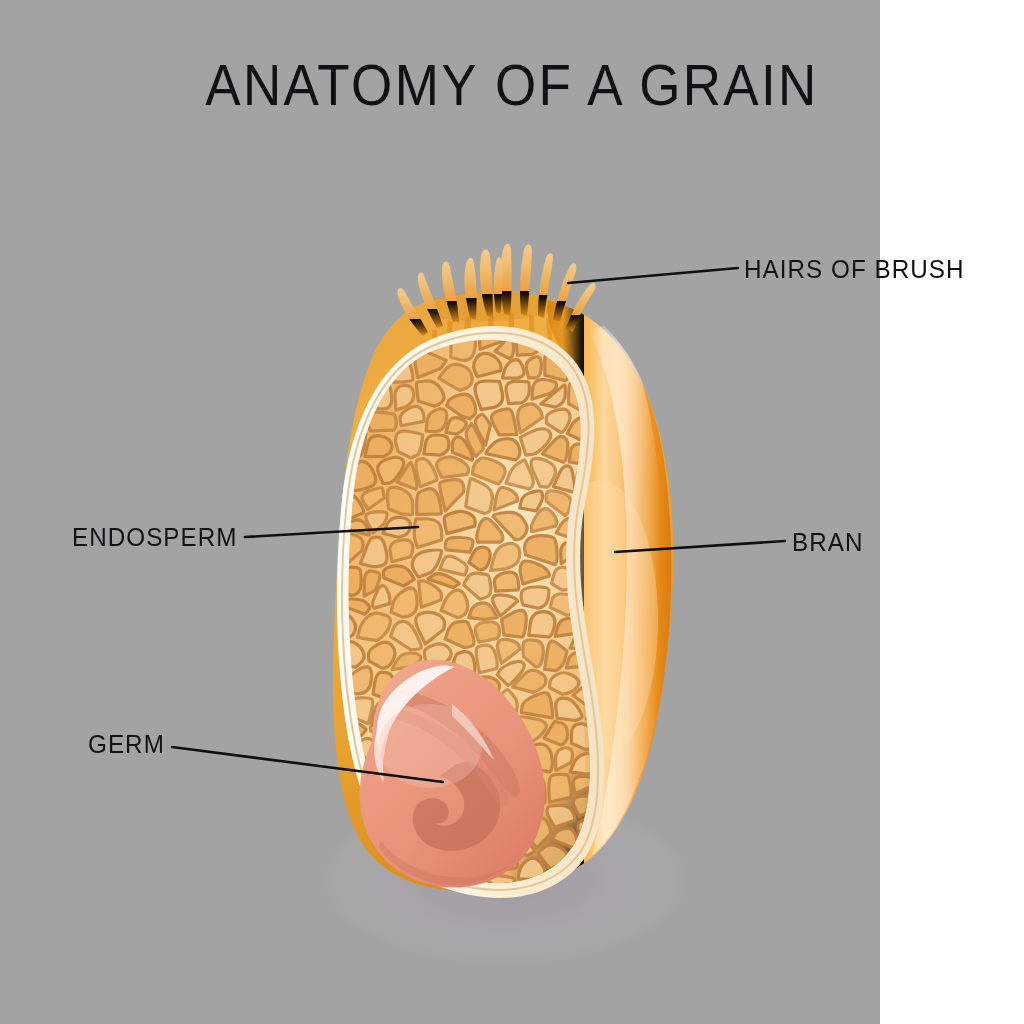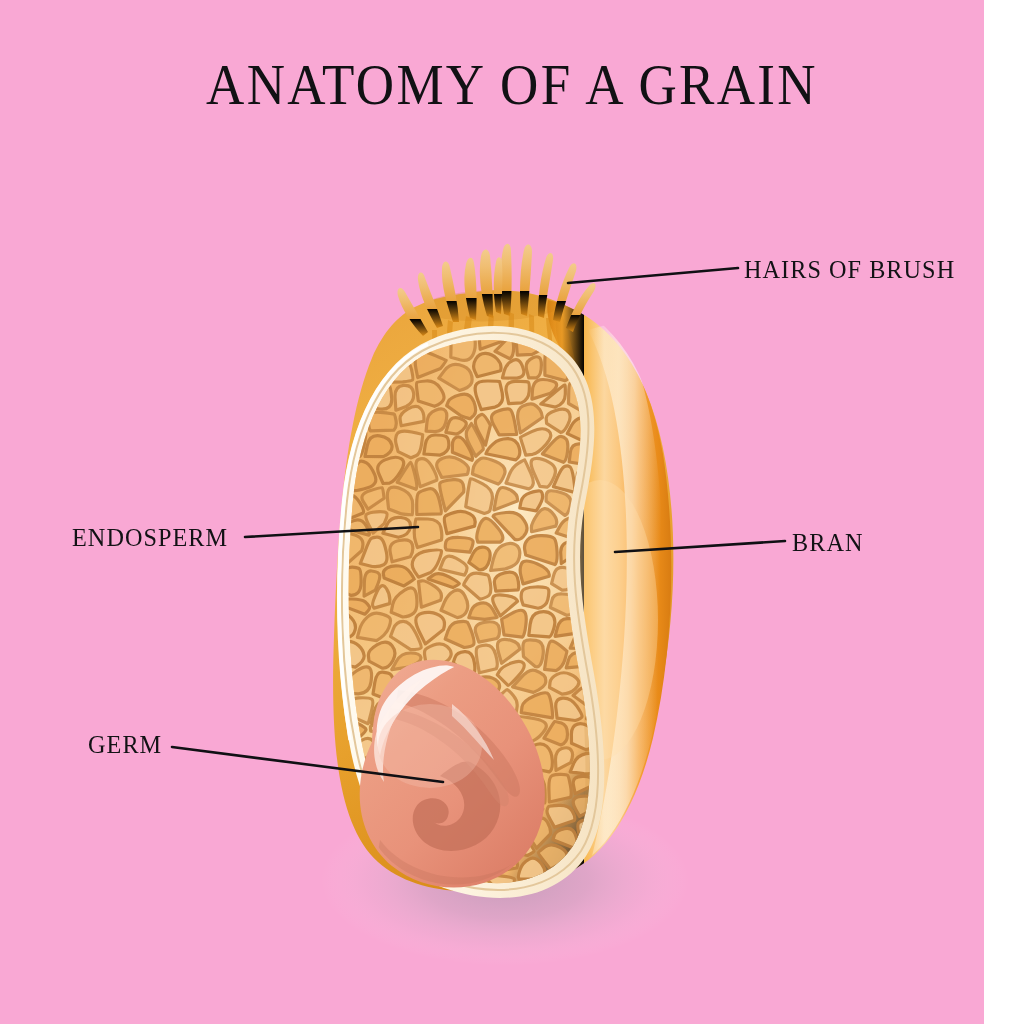--- a/index.html
+++ b/index.html
@@ -1,18 +1,18 @@
 <!DOCTYPE html>
 <html><head>
 <meta charset="utf-8">
 <style>
   html,body{margin:0;padding:0;background:#ffffff;}
   body{width:1024px;height:1024px;overflow:hidden;
        font-family:"Liberation Sans","DejaVu Sans",sans-serif;}
-  #stage{position:relative;width:984px;height:1024px;background:#f9a8d4;font-family:Liberation Serif, serif;}
+  #stage{position:relative;width:880px;height:1024px;background:#a3a3a3;}
   #title{position:absolute;left:0;top:52px;width:1024px;text-align:center;
          font-size:57px;letter-spacing:2.5px;color:#111114;
          font-weight:400;transform:scaleX(.93);transform-origin:center top;
          white-space:nowrap;}
   .lbl{position:absolute;font-size:25.5px;letter-spacing:1.1px;color:#121215;
        white-space:nowrap;transform:scaleX(.95);}
   #lbl-hairs{left:744px;top:255px;transform-origin:left top;}
   #lbl-bran{left:792px;top:528px;transform-origin:left top;}
   #lbl-endo{left:72px;top:523px;transform-origin:left top;}
   #lbl-germ{left:88px;top:730px;transform-origin:left top;}

